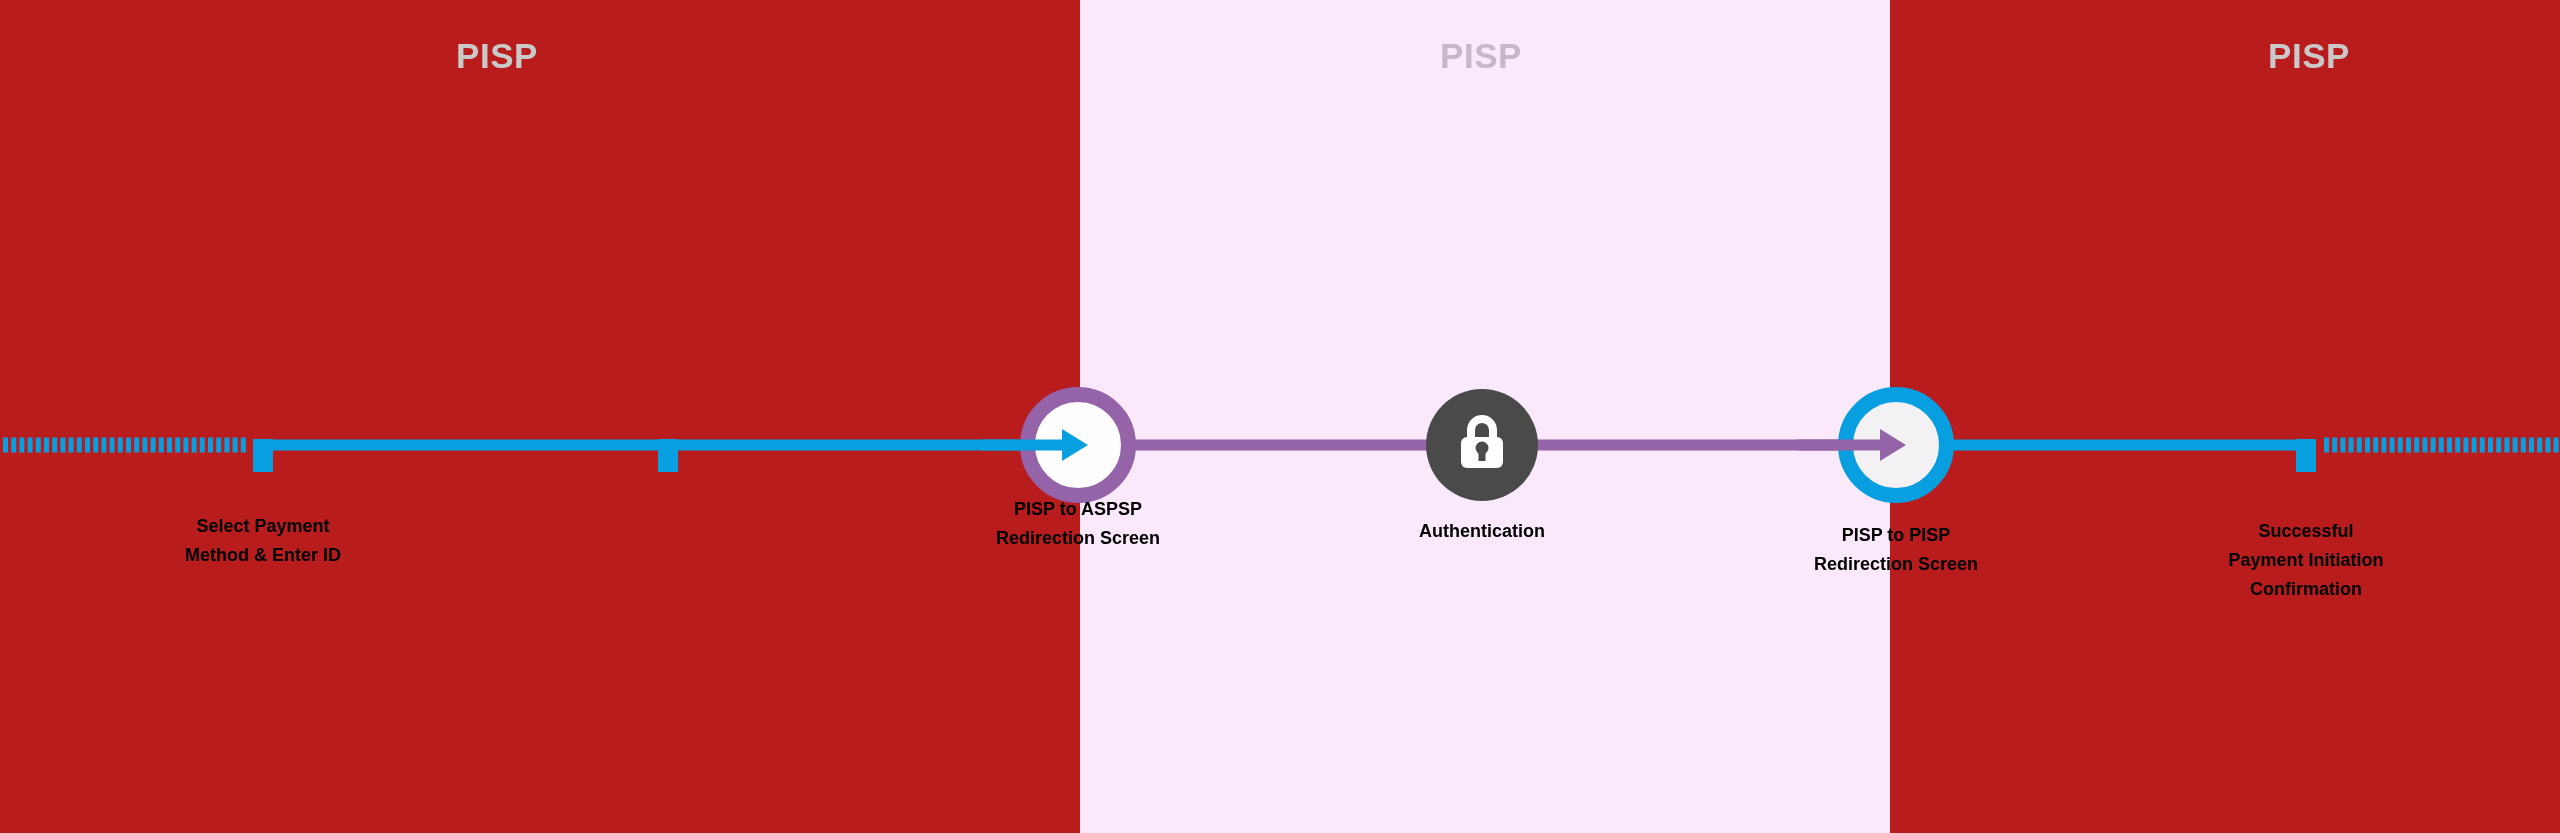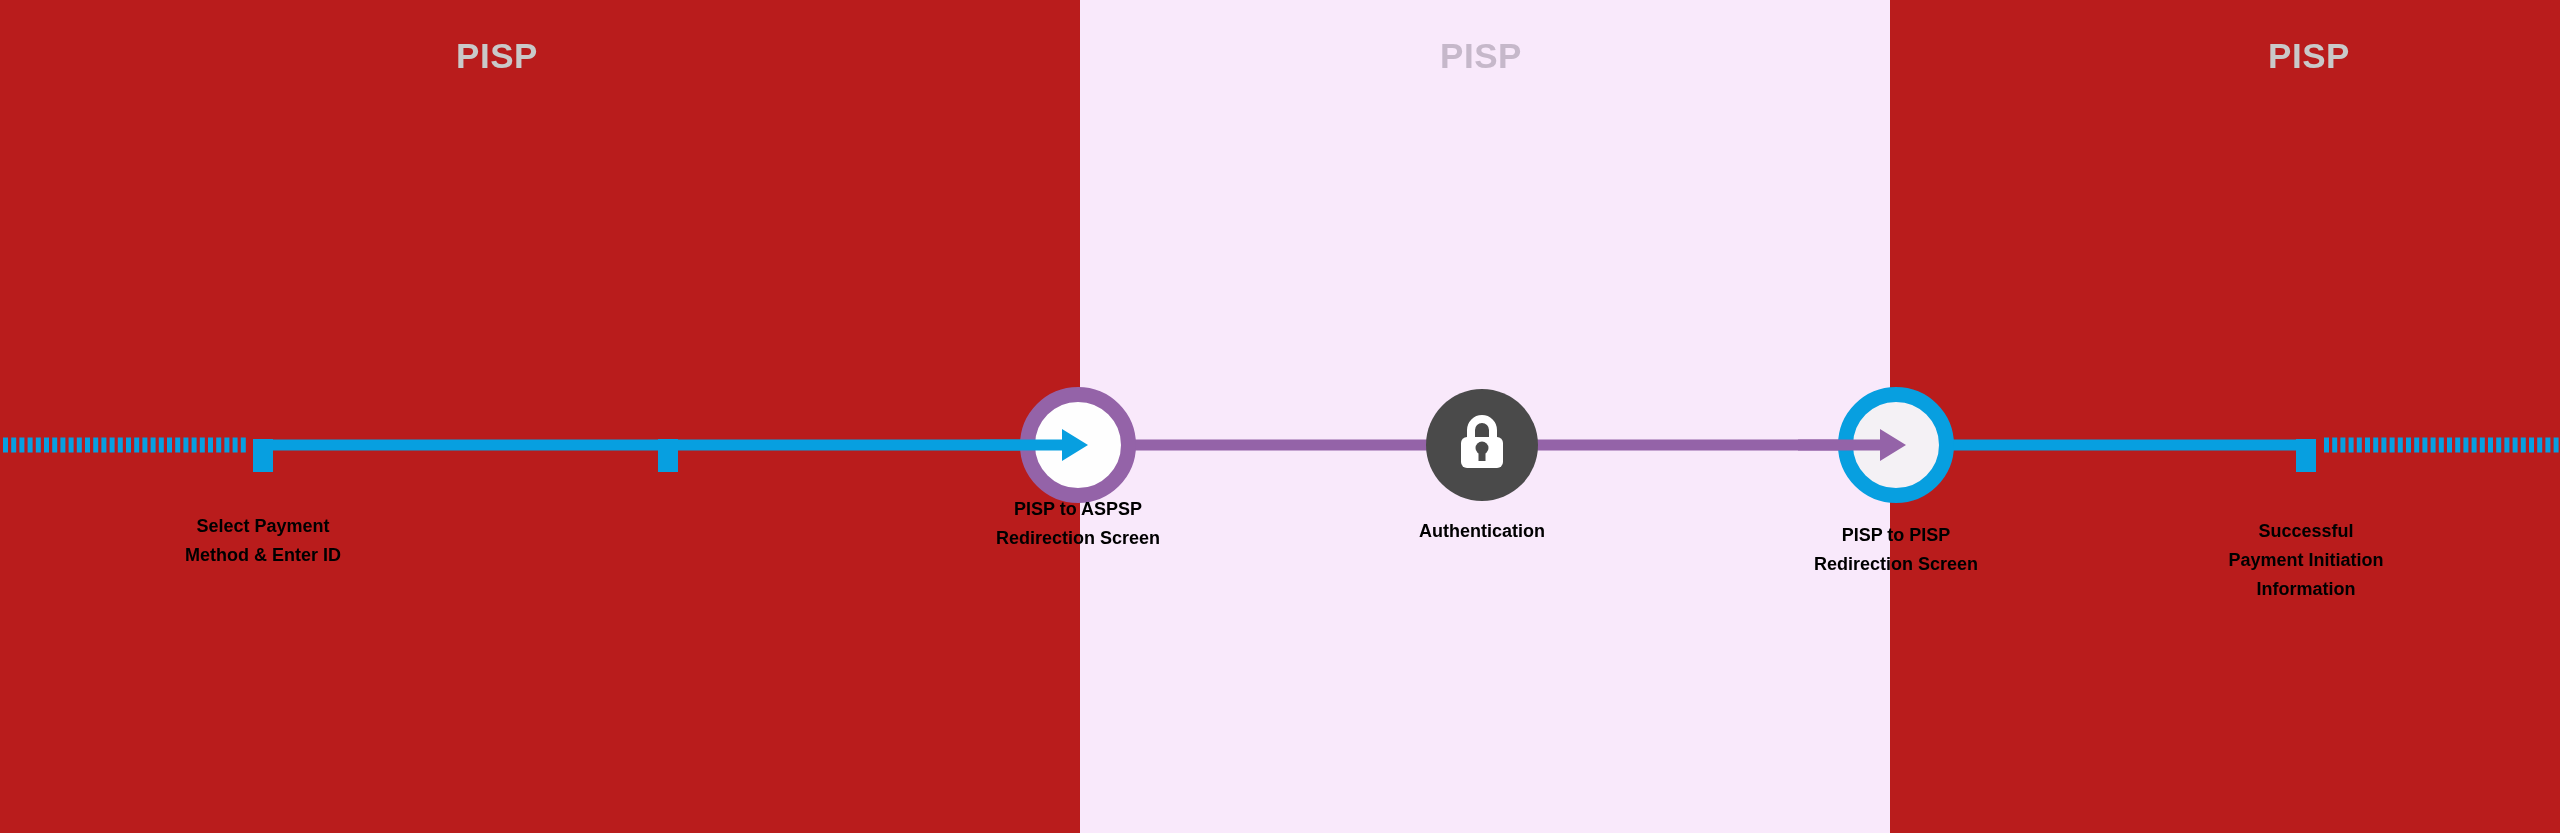--- a/index.html
+++ b/index.html
@@ -90,15 +90,15 @@
 
   <div class="step-label" style="left:263px;  top:512px">Select Payment
 Method &amp; Enter ID</div>
   <div class="step-label" style="left:1078px; top:495px">PISP to ASPSP
 Redirection Screen</div>
   <div class="step-label" style="left:1482px; top:517px">Authentication</div>
   <div class="step-label" style="left:1896px; top:521px">PISP to PISP
 Redirection Screen</div>
   <div class="step-label" style="left:2306px; top:517px">Successful
 Payment Initiation
-Information</div>
+Confirmation</div>
 
 </div>
 
 </body></html>

